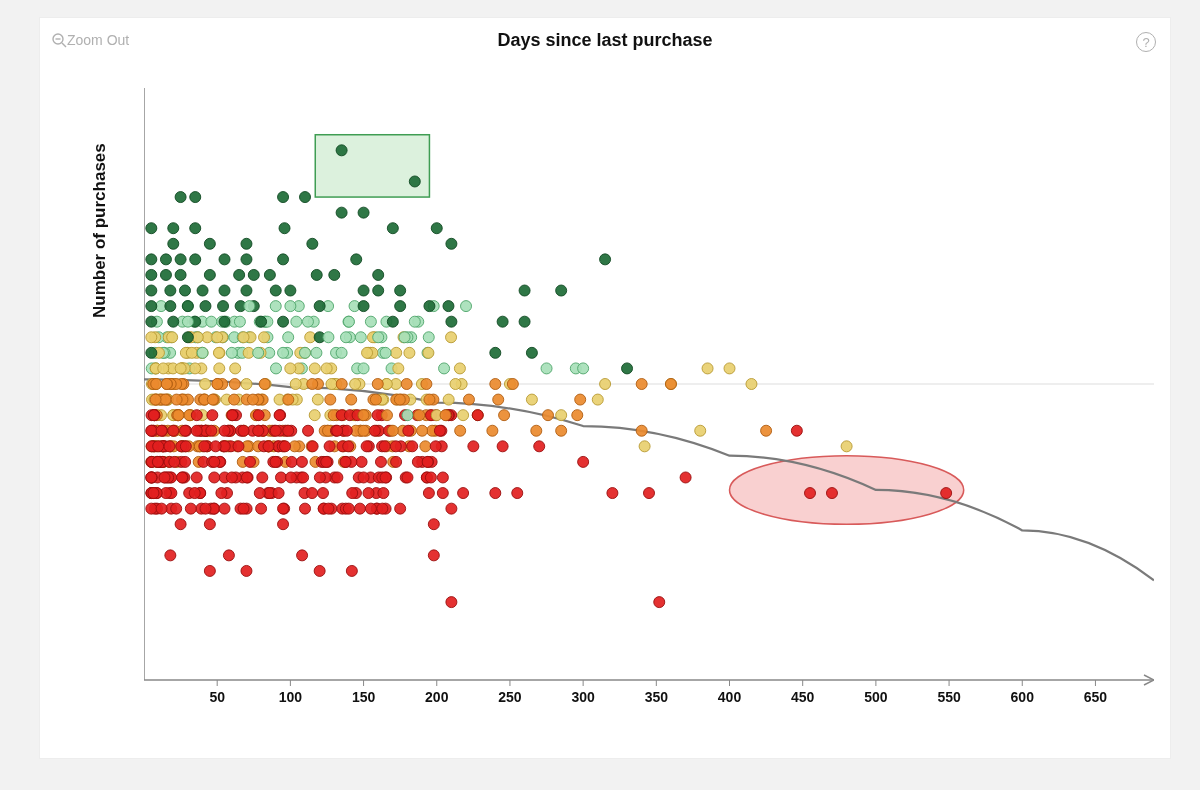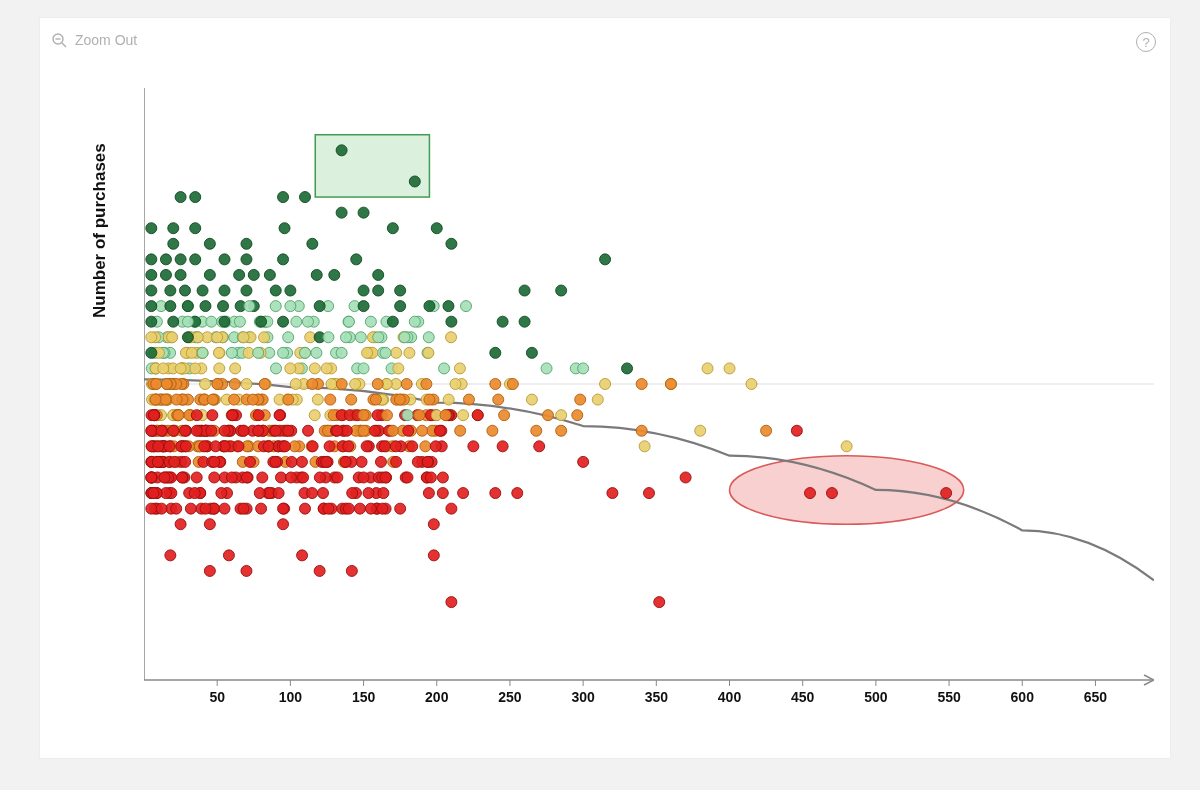--- a/index.html
+++ b/index.html
@@ -21,21 +21,21 @@
     box-shadow: 0 0 0 1px rgba(0,0,0,0.02);
   }
   .zoom-out {
     position: absolute;
     left: 12px;
     top: 14px;
     color: #b0b0b0;
     font-size: 14px;
     display: flex;
     align-items: center;
-    gap: 8px;
+    gap: 0;
     cursor: default;
   }
   .zoom-out svg { stroke: #b0b0b0; }
   .help-btn {
     position: absolute;
     right: 14px;
     top: 14px;
     width: 20px;
     height: 20px;
     border: 1.4px solid #b0b0b0;
@@ -130,20 +130,21 @@
     <svg width="15" height="15" viewBox="0 0 15 15" fill="none" stroke-width="1.4">
       <circle cx="6" cy="6" r="5"></circle>
         <line x1="10" y1="10" x2="14" y2="14"></line>
         <line x1="3.5" y1="6" x2="8.5" y2="6"></line>
     </svg>
     <span>Zoom Out</span>
   </div>
   <div class="help-btn">
     <span>?</span>
   </div>
+  <div class="title">Days since last purchase</div>
   <div class="ylabel">Number of purchases</div>
   <svg class="plot" viewBox="0 0 1010 630">
       <line x1="0" y1="592" x2="1010" y2="592" stroke="#888" stroke-width="1.5"></line>
       <path d="M 1000 587 L 1010 592 L 1000 597" stroke="#888" fill="none" stroke-width="1.5"></path>
       <line x1="0" y1="592" x2="0" y2="-20" stroke="#888" stroke-width="1.5"></line>
       <path d="M -5 -10 L 0 -20 L 5 -10" stroke="#888" fill="none" stroke-width="1.5"></path>
       <line x1="73.18840579710145" y1="592" x2="73.18840579710145" y2="598" stroke="#888"></line>
       <text x="73.18840579710145" y="614" text-anchor="middle" font-size="14" font-weight="600" fill="#111">50</text>
       <line x1="146.3768115942029" y1="592" x2="146.3768115942029" y2="598" stroke="#888"></line>
       <text x="146.3768115942029" y="614" text-anchor="middle" font-size="14" font-weight="600" fill="#111">100</text>

